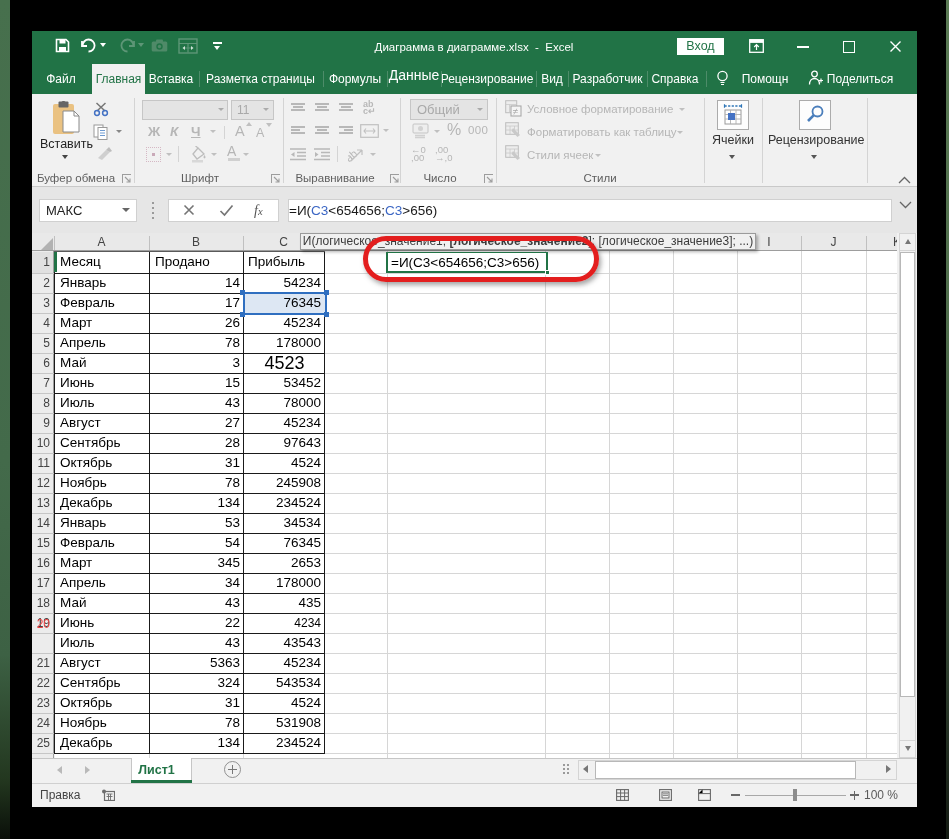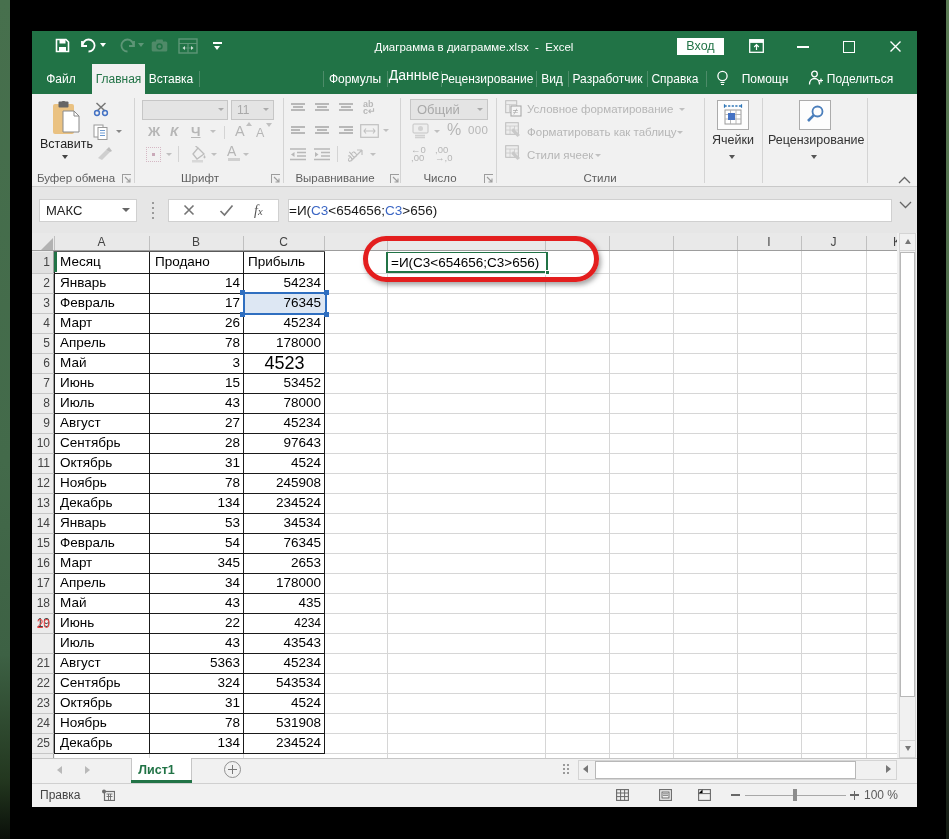--- a/index.html
+++ b/index.html
@@ -51,20 +51,21 @@
 <div class="a" style="left:797px;top:46px;width:12px;height:1.6px;background:#fff"></div>
 <div class="a" style="left:843px;top:41px;width:11.5px;height:11.5px;border:1.4px solid #fff"></div>
 <svg class="a" style="left:889px;top:40px" width="13" height="13" viewBox="0 0 13 13">
 <path d="M1.5 1.5 L11.5 11.5 M11.5 1.5 L1.5 11.5" stroke="#fff" stroke-width="1.4"></path>
 </svg>
 <div class="a" style="left:32px;top:64px;width:885px;height:30px;background:#217346"></div>
 <div class="a" style="left:40px;top:64px;width:42px;height:30px;line-height:30px;color:#fff;font-size:12px;text-align:center;white-space:nowrap">Файл</div>
 <div class="a" style="left:92px;top:64px;width:53px;height:30px;background:#f1f1f1"></div>
 <div class="a" style="left:92px;top:64px;width:53px;height:30px;line-height:30px;color:#fff;font-size:12px;text-align:center;white-space:nowrap;color:#217346">Главная</div>
 <div class="a" style="left:143px;top:64px;width:56px;height:30px;line-height:30px;color:#fff;font-size:12px;text-align:center;white-space:nowrap">Вставка</div>
+<div class="a" style="left:197px;top:64px;width:127px;height:30px;line-height:30px;color:#fff;font-size:12px;text-align:center;white-space:nowrap">Разметка страницы</div>
 <div class="a" style="left:322px;top:64px;width:66px;height:30px;line-height:30px;color:#fff;font-size:12px;text-align:center;white-space:nowrap">Формулы</div>
 <div class="a" style="left:386px;top:60px;width:56px;height:30px;line-height:30px;color:#fff;font-size:14px;text-align:center;white-space:nowrap">Данные</div>
 <div class="a" style="left:440px;top:64px;width:94px;height:30px;line-height:30px;color:#fff;font-size:12px;text-align:center;white-space:nowrap">Рецензирование</div>
 <div class="a" style="left:535px;top:64px;width:34px;height:30px;line-height:30px;color:#fff;font-size:12px;text-align:center;white-space:nowrap">Вид</div>
 <div class="a" style="left:567px;top:64px;width:81px;height:30px;line-height:30px;color:#fff;font-size:12px;text-align:center;white-space:nowrap">Разработчик</div>
 <div class="a" style="left:646px;top:64px;width:58px;height:30px;line-height:30px;color:#fff;font-size:12px;text-align:center;white-space:nowrap">Справка</div>
 <div class="a" style="left:198.5px;top:71px;width:1px;height:16px;background:#4d8c69"></div>
 <div class="a" style="left:323px;top:71px;width:1px;height:16px;background:#4d8c69"></div>
 <div class="a" style="left:387px;top:71px;width:1px;height:16px;background:#4d8c69"></div>
 <div class="a" style="left:441px;top:71px;width:1px;height:16px;background:#4d8c69"></div>
@@ -496,20 +497,21 @@
 <div class="a" style="left:240px;top:290px;width:5px;height:5px;background:#2f6fc0"></div>
 <div class="a" style="left:240px;top:311.5px;width:5px;height:5px;background:#2f6fc0"></div>
 <div class="a" style="left:323.5px;top:290px;width:5px;height:5px;background:#2f6fc0"></div>
 <div class="a" style="left:323.5px;top:311.5px;width:5px;height:5px;background:#2f6fc0"></div>
 <div class="a" style="left:899px;top:233px;width:17px;height:525px;background:#f1f1f1;border:1px solid #d4d4d4"></div>
 <div class="a" style="left:899px;top:233px;width:17px;height:18px;background:#f1f1f1;border:1px solid #d4d4d4"></div>
 <div class="a" style="left:904.5px;top:239px;width:0;height:0;border-left:3.5px solid transparent;border-right:3.5px solid transparent;border-bottom:5px solid #777"></div>
 <div class="a" style="left:900px;top:252px;width:15px;height:445px;background:#fff;border:1px solid #b8b8b8"></div>
 <div class="a" style="left:899px;top:740px;width:17px;height:18px;background:#f1f1f1;border:1px solid #d4d4d4"></div>
 <div class="a" style="left:904.5px;top:746px;width:0;height:0;border-left:3.5px solid transparent;border-right:3.5px solid transparent;border-top:5px solid #777"></div>
+<div class="a" style="left:300px;top:233px;width:456px;height:17px;background:#f0f0f0;border:1px solid #9b9b9b;box-shadow:2px 2px 3px rgba(0,0,0,0.3);font-size:12px;color:#3c3c3c;line-height:15px;text-align:center;white-space:nowrap">И(логическое_значение1; <b>[логическое_значение2</b>]; [логическое_значение3]; ...)</div>
 <div class="a" style="left:386px;top:252px;width:162px;height:21px;background:#fff;border:2px solid #217346;border-top-width:1px"></div>
 <div class="a" style="left:391px;top:253px;width:156px;height:19px;line-height:19px;font-size:13.5px;color:#000">=И(C3&lt;654656;C3&gt;656)</div>
 <div class="a" style="left:545px;top:270px;width:5px;height:5px;background:#217346;border:1px solid #fff"></div>
 <div class="a" style="left:363px;top:236px;width:236px;height:46px;border:5.5px solid #e31e1e;border-radius:23px;box-shadow:2px 3px 5px rgba(90,90,90,0.55)"></div>
 <div class="a" style="left:32px;top:758px;width:885px;height:25px;background:#f1f1f1;border-top:1px solid #c6c6c6"></div>
 <div class="a" style="left:57px;top:766px;width:0;height:0;border-top:4.5px solid transparent;border-bottom:4.5px solid transparent;border-right:5.5px solid #b9b9b9"></div>
 <div class="a" style="left:85px;top:766px;width:0;height:0;border-top:4.5px solid transparent;border-bottom:4.5px solid transparent;border-left:5.5px solid #b9b9b9"></div>
 <div class="a" style="left:131px;top:758px;width:61px;height:25px;background:#fff;border-left:1px solid #c6c6c6;border-right:1px solid #c6c6c6"></div>
 <div class="a" style="left:131px;top:758px;width:51px;height:22px;line-height:24px;font-size:12.5px;font-weight:bold;color:#217346;text-align:center">Лист1</div>
 <div class="a" style="left:131px;top:780px;width:61px;height:3px;background:#217346"></div>

